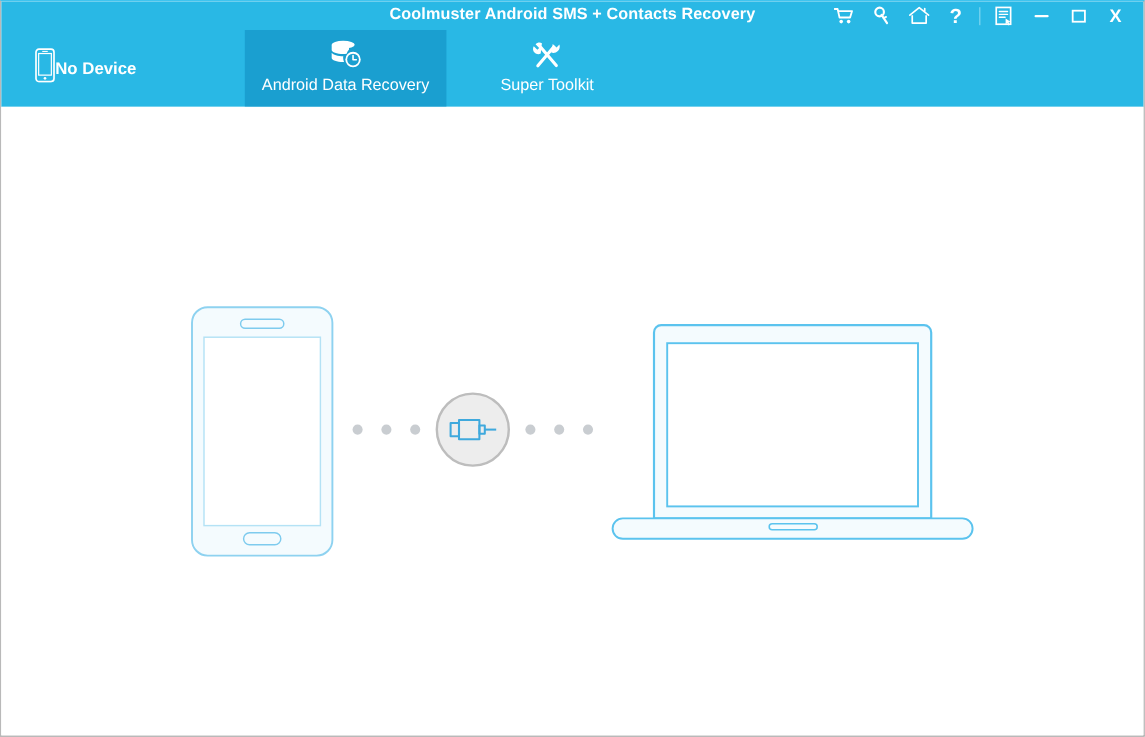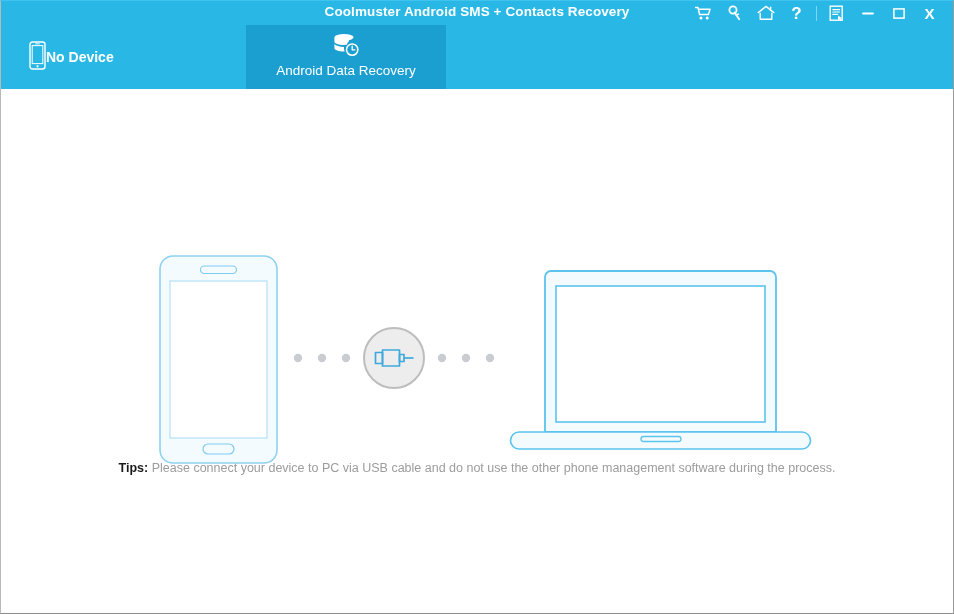--- a/index.html
+++ b/index.html
@@ -93,30 +93,29 @@
     font-weight: bold;
   }
   .tabs {
     position: absolute;
     left: 203px;
     top: 0;
     height: 64px;
     display: flex;
   }
   .tab {
-    width: 200px;
+    width: 168px;
     height: 64px;
     display: flex;
     flex-direction: column;
     align-items: center;
     justify-content: flex-start;
     padding-top: 6px;
     box-sizing: border-box;
     cursor: pointer;
-    margin-left: 42px;
   }
   .tab.active { background: #1a9fd0; }
   .tab-icon {
     height: 30px;
     display: flex;
     align-items: center;
     justify-content: center;
   }
   .tab-label {
     color: #ffffff;
@@ -256,20 +255,35 @@
               <path d="M3.4 4.3 v4.4 c0 1.82 4.3 3.3 9.6 3.3 c1.0 0 1.95 -0.055 2.85 -0.15 c0.35 -1.35 1.05 -2.55 2.0 -3.5 c0.0 0 0.0 0 0.0 0 v-4.05 z" fill="#ffffff"></path>
               <path d="M3.4 10.9 v4.4 c0 1.82 4.3 3.3 9.6 3.3 c0.25 0 0.5 -0.004 0.74 -0.011 c-0.5 -1.0 -0.78 -2.13 -0.78 -3.33 c0 -0.46 0.04 -0.91 0.12 -1.35 c-4.66 -0.16 -8.36 -1.35 -9.68 -3.01 z" fill="#ffffff"></path>
               <circle cx="21.2" cy="16.6" r="6.4" fill="#ffffff"></circle>
               <circle cx="21.2" cy="16.6" r="4.9" fill="#1a9fd0"></circle>
               <path d="M21.2 13.2 v3.6 h2.7" stroke="#ffffff" stroke-width="1.35" fill="none" stroke-linecap="round" stroke-linejoin="round"></path>
             </svg>
           </span>
           <span class="tab-label">Android Data Recovery</span>
         </div>
 
+        <div class="tab">
+          <span class="tab-icon">
+            <svg width="28" height="27" viewBox="0 0 28 27">
+              <g stroke="#ffffff" stroke-width="2.6" stroke-linecap="round" fill="none">
+                <path d="M6.2 21.8 L19.4 6.2"></path>
+              </g>
+              <path d="M18.6 3.6 l3.2 3.0 l2.4 -2.6 c0.6 1.9 0.2 4.1 -1.3 5.6 c-1.5 1.5 -3.7 1.9 -5.5 1.2 z" fill="#ffffff"></path>
+              <g stroke="#ffffff" stroke-width="2.6" stroke-linecap="round" fill="none">
+                <path d="M21.6 21.6 L8.6 6.4"></path>
+              </g>
+              <path d="M9.6 3.0 c-1.7 -0.9 -3.9 -0.6 -5.3 0.9 l3.0 3.0 l-1.5 1.6 l-3.0 -3.0 c-1.0 1.7 -0.8 3.9 0.6 5.3 c1.4 1.4 3.5 1.7 5.2 0.8 z" fill="#ffffff"></path>
+            </svg>
+          </span>
+          <span class="tab-label">Super Toolkit</span>
+        </div>
 
       </div>
     </div>
   </div>
 
   <div class="main">
 
     <div class="illustration">
       <svg width="954" height="420" viewBox="0 0 954 420">
 
@@ -305,20 +319,16 @@
         <g>
           <path d="M544 188 a6 6 0 0 1 6 -6 H769 a6 6 0 0 1 6 6 V343 H544 Z" fill="#f4fbfe" stroke="#5bc3ee" stroke-width="1.8"></path>
           <rect x="555" y="197" width="209" height="136" fill="#ffffff" stroke="#5bc3ee" stroke-width="1.6"></rect>
           <path d="M518 343 H801 a8.5 8.5 0 0 1 0 17 H518 a8.5 8.5 0 0 1 0 -17 Z" fill="#f4fbfe" stroke="#5bc3ee" stroke-width="1.6"></path>
           <rect x="640" y="347.5" width="40" height="5" rx="2.5" ry="2.5" fill="#f4fbfe" stroke="#5bc3ee" stroke-width="1.3"></rect>
         </g>
 
       </svg>
     </div>
 
-    <div class="tips">
-      <span class="tips-label">Tips:</span>
-      <span>Please connect your device to PC via USB cable and do not use the other phone management software during the process.</span>
-    </div>
 
 
   </div>
 </div>
 
 </body></html>

